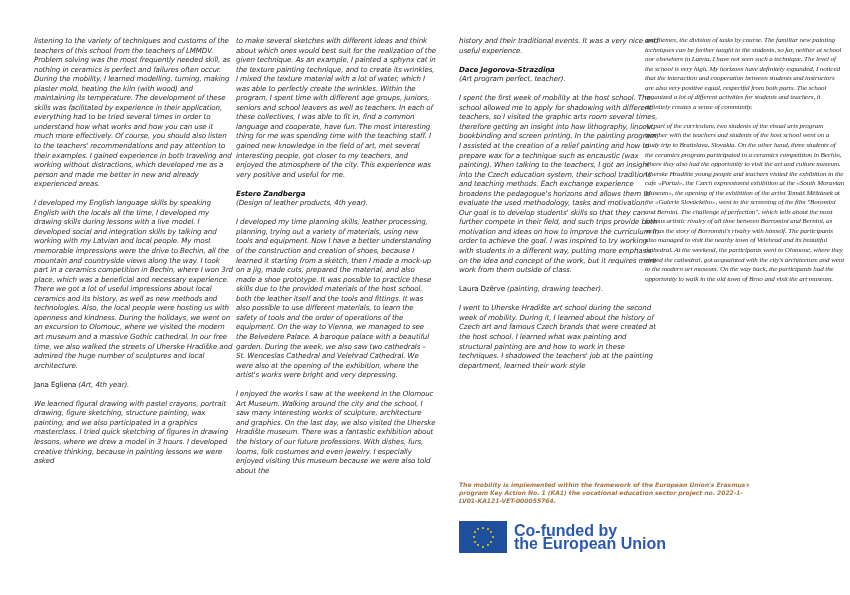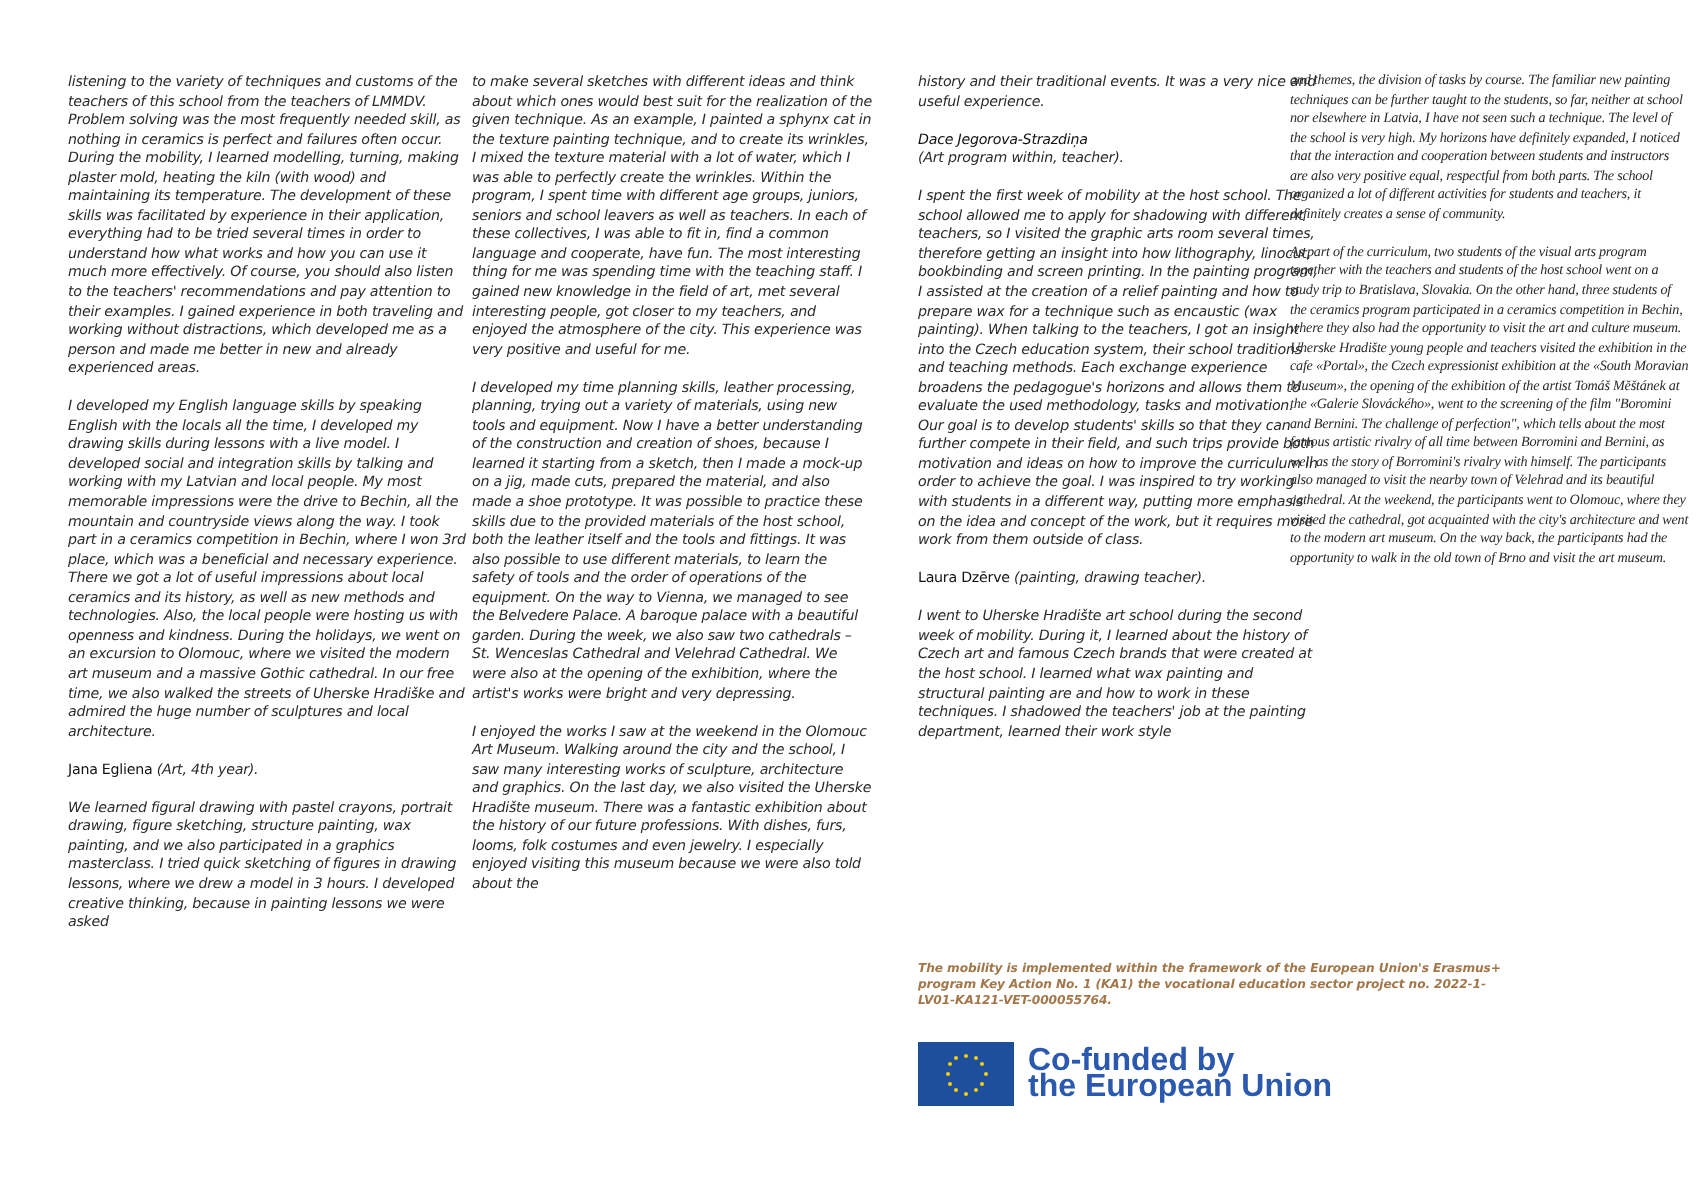--- a/index.html
+++ b/index.html
@@ -5,21 +5,21 @@
   html, body { margin: 0; padding: 0; background: #ffffff; }
   body { width: 850px; height: 595px; position: relative; overflow: hidden;
          font-family: "DejaVu Sans", sans-serif; color: #2a2a2a; }
   .col { position: absolute; top: 36px; width: 200px; font-size: 7.1px; line-height: 9.55px;
          font-style: italic; letter-spacing: -0.12px; }
   .col p { margin: 0 0 9.55px 0; }
   .c1 { left: 34px; }
   .c2 { left: 220px; margin-left: 16px; }
   .c3 { left: 459px; }
   .c4 { left: 645px; font-family: Liberation Serif, serif; }
-  .bi { font-weight: normal; font-style: italic; color: #111; }
+  .bi { font-weight: bold; font-style: italic; color: #111; }
   .nbold { font-weight: normal; font-style: normal; color: #111; }
   .role { font-style: italic; }
   .footnote { position: absolute; left: 459px; top: 481px; width: 300px; font-size: 6.1px;
               line-height: 8.2px; font-weight: bold; font-style: italic; color: #a2774a; letter-spacing: -0.05px; }
   .eu { position: absolute; left: 459px; top: 521px; display: flex; align-items: center; }
   .flag { width: 48px; height: 32px; background: #1d4f9c; position: relative; }
   .star { position: absolute; width: 2px; height: 2px; background: #f6d100; border-radius: 1px; }
   .eu-text { margin-left: 7px; font-family: "Liberation Sans", sans-serif; font-weight: bold;
              font-size: 16px; line-height: 13.5px; color: #2b59b0; }
 </style>
@@ -30,29 +30,33 @@
   <p>listening to the variety of techniques and customs of the teachers of this school from the teachers of LMMDV. Problem solving was the most frequently needed skill, as nothing in ceramics is perfect and failures often occur. During the mobility, I learned modelling, turning, making plaster mold, heating the kiln (with wood) and maintaining its temperature. The development of these skills was facilitated by experience in their application, everything had to be tried several times in order to understand how what works and how you can use it much more effectively. Of course, you should also listen to the teachers' recommendations and pay attention to their examples. I gained experience in both traveling and working without distractions, which developed me as a person and made me better in new and already experienced areas.</p>
   <p>I developed my English language skills by speaking English with the locals all the time, I developed my drawing skills during lessons with a live model. I developed social and integration skills by talking and working with my Latvian and local people. My most memorable impressions were the drive to Bechin, all the mountain and countryside views along the way. I took part in a ceramics competition in Bechin, where I won 3rd place, which was a beneficial and necessary experience. There we got a lot of useful impressions about local ceramics and its history, as well as new methods and technologies. Also, the local people were hosting us with openness and kindness. During the holidays, we went on an excursion to Olomouc, where we visited the modern art museum and a massive Gothic cathedral. In our free time, we also walked the streets of Uherske Hradiške and admired the huge number of sculptures and local architecture.</p>
   <p>
     <span class="nbold">Jana Egliena</span><span class="role"> (Art, 4th year).</span>
   </p>
   <p>We learned figural drawing with pastel crayons, portrait drawing, figure sketching, structure painting, wax painting, and we also participated in a graphics masterclass. I tried quick sketching of figures in drawing lessons, where we drew a model in 3 hours. I developed creative thinking, because in painting lessons we were asked</p>
 </div>
 
 <div class="col c2">
   <p>to make several sketches with different ideas and think about which ones would best suit for the realization of the given technique. As an example, I painted a sphynx cat in the texture painting technique, and to create its wrinkles, I mixed the texture material with a lot of water, which I was able to perfectly create the wrinkles. Within the program, I spent time with different age groups, juniors, seniors and school leavers as well as teachers. In each of these collectives, I was able to fit in, find a common language and cooperate, have fun. The most interesting thing for me was spending time with the teaching staff. I gained new knowledge in the field of art, met several interesting people, got closer to my teachers, and enjoyed the atmosphere of the city. This experience was very positive and useful for me.</p>
+  <p>
+    <span class="bi">Estere Zandberga</span><br>
+    <span class="role">(Design of leather products, 4th year).</span>
+  </p>
   <p>I developed my time planning skills, leather processing, planning, trying out a variety of materials, using new tools and equipment. Now  I have a better understanding of the construction and creation of shoes, because I learned it starting from a sketch, then I made a mock-up on a jig, made cuts, prepared the material, and also made a shoe prototype. It was possible to practice these skills due to the provided materials of the host school, both the leather itself and the tools and fittings. It was also possible to use different materials, to learn the safety of tools and the order of operations of the equipment. On the way to Vienna, we managed to see the Belvedere Palace. A baroque palace with a beautiful garden. During the week, we also saw two cathedrals – St. Wenceslas Cathedral and Velehrad Cathedral. We were also at the opening of the exhibition, where the artist's works were bright and very depressing.</p>
   <p>I enjoyed the works I saw at the weekend in the Olomouc Art Museum. Walking around the city and the school, I saw many interesting works of sculpture, architecture and graphics. On the last day, we also visited the Uherske Hradište museum. There was a fantastic exhibition about the history of our future professions. With dishes, furs, looms, folk costumes and even jewelry. I especially enjoyed visiting this museum because we were also told about the</p>
 </div>
 
 <div class="col c3">
   <p>history and their traditional events. It was a very nice and useful experience.</p>
   <p>
     <span class="bi">Dace Jegorova-Strazdiņa</span><br>
-    <span class="role">(Art program within, teacher).</span>
+    <span class="role">(Art program perfect, teacher).</span>
   </p>
   <p>I spent the first week of mobility at the host school. The school allowed me to apply for shadowing with different teachers, so I visited the graphic arts room several times, therefore getting an insight into how lithography, linocut, bookbinding and screen printing. In the painting program, I assisted at the creation of a relief painting and how to prepare wax for a technique such as encaustic (wax painting). When talking to the teachers, I got an insight into the Czech education system, their school traditions and teaching methods. Each exchange experience broadens the pedagogue's horizons and allows them to evaluate the used methodology, tasks and motivation. Our goal is to develop students' skills so that they can further compete in their field, and such trips provide both motivation and ideas on how to improve the curriculum in order to achieve the goal. I was inspired to try working with students in a different way, putting more emphasis on the idea and concept of the work, but it requires more work from them outside of class.</p>
   <p>
     <span class="nbold">Laura Dzērve</span><span class="role"> (painting, drawing teacher).</span>
   </p>
   <p>I went to Uherske Hradište art school during the second week of mobility. During it, I learned about the history of Czech art and famous Czech brands that were created at the host school. I learned what wax painting and structural painting are and how to work in these techniques. I shadowed the teachers' job at the painting department, learned their work style</p>
 </div>
 
 <div class="col c4">
   <p>and themes, the division of tasks by course. The familiar new painting techniques can be further taught to the students, so far, neither at school nor elsewhere in Latvia, I have not seen such a technique. The level of the school is very high. My horizons have definitely expanded, I noticed that the interaction and cooperation between students and instructors are also very positive equal, respectful from both parts. The school organized a lot of different activities for students and teachers, it definitely creates a sense of community.</p>

